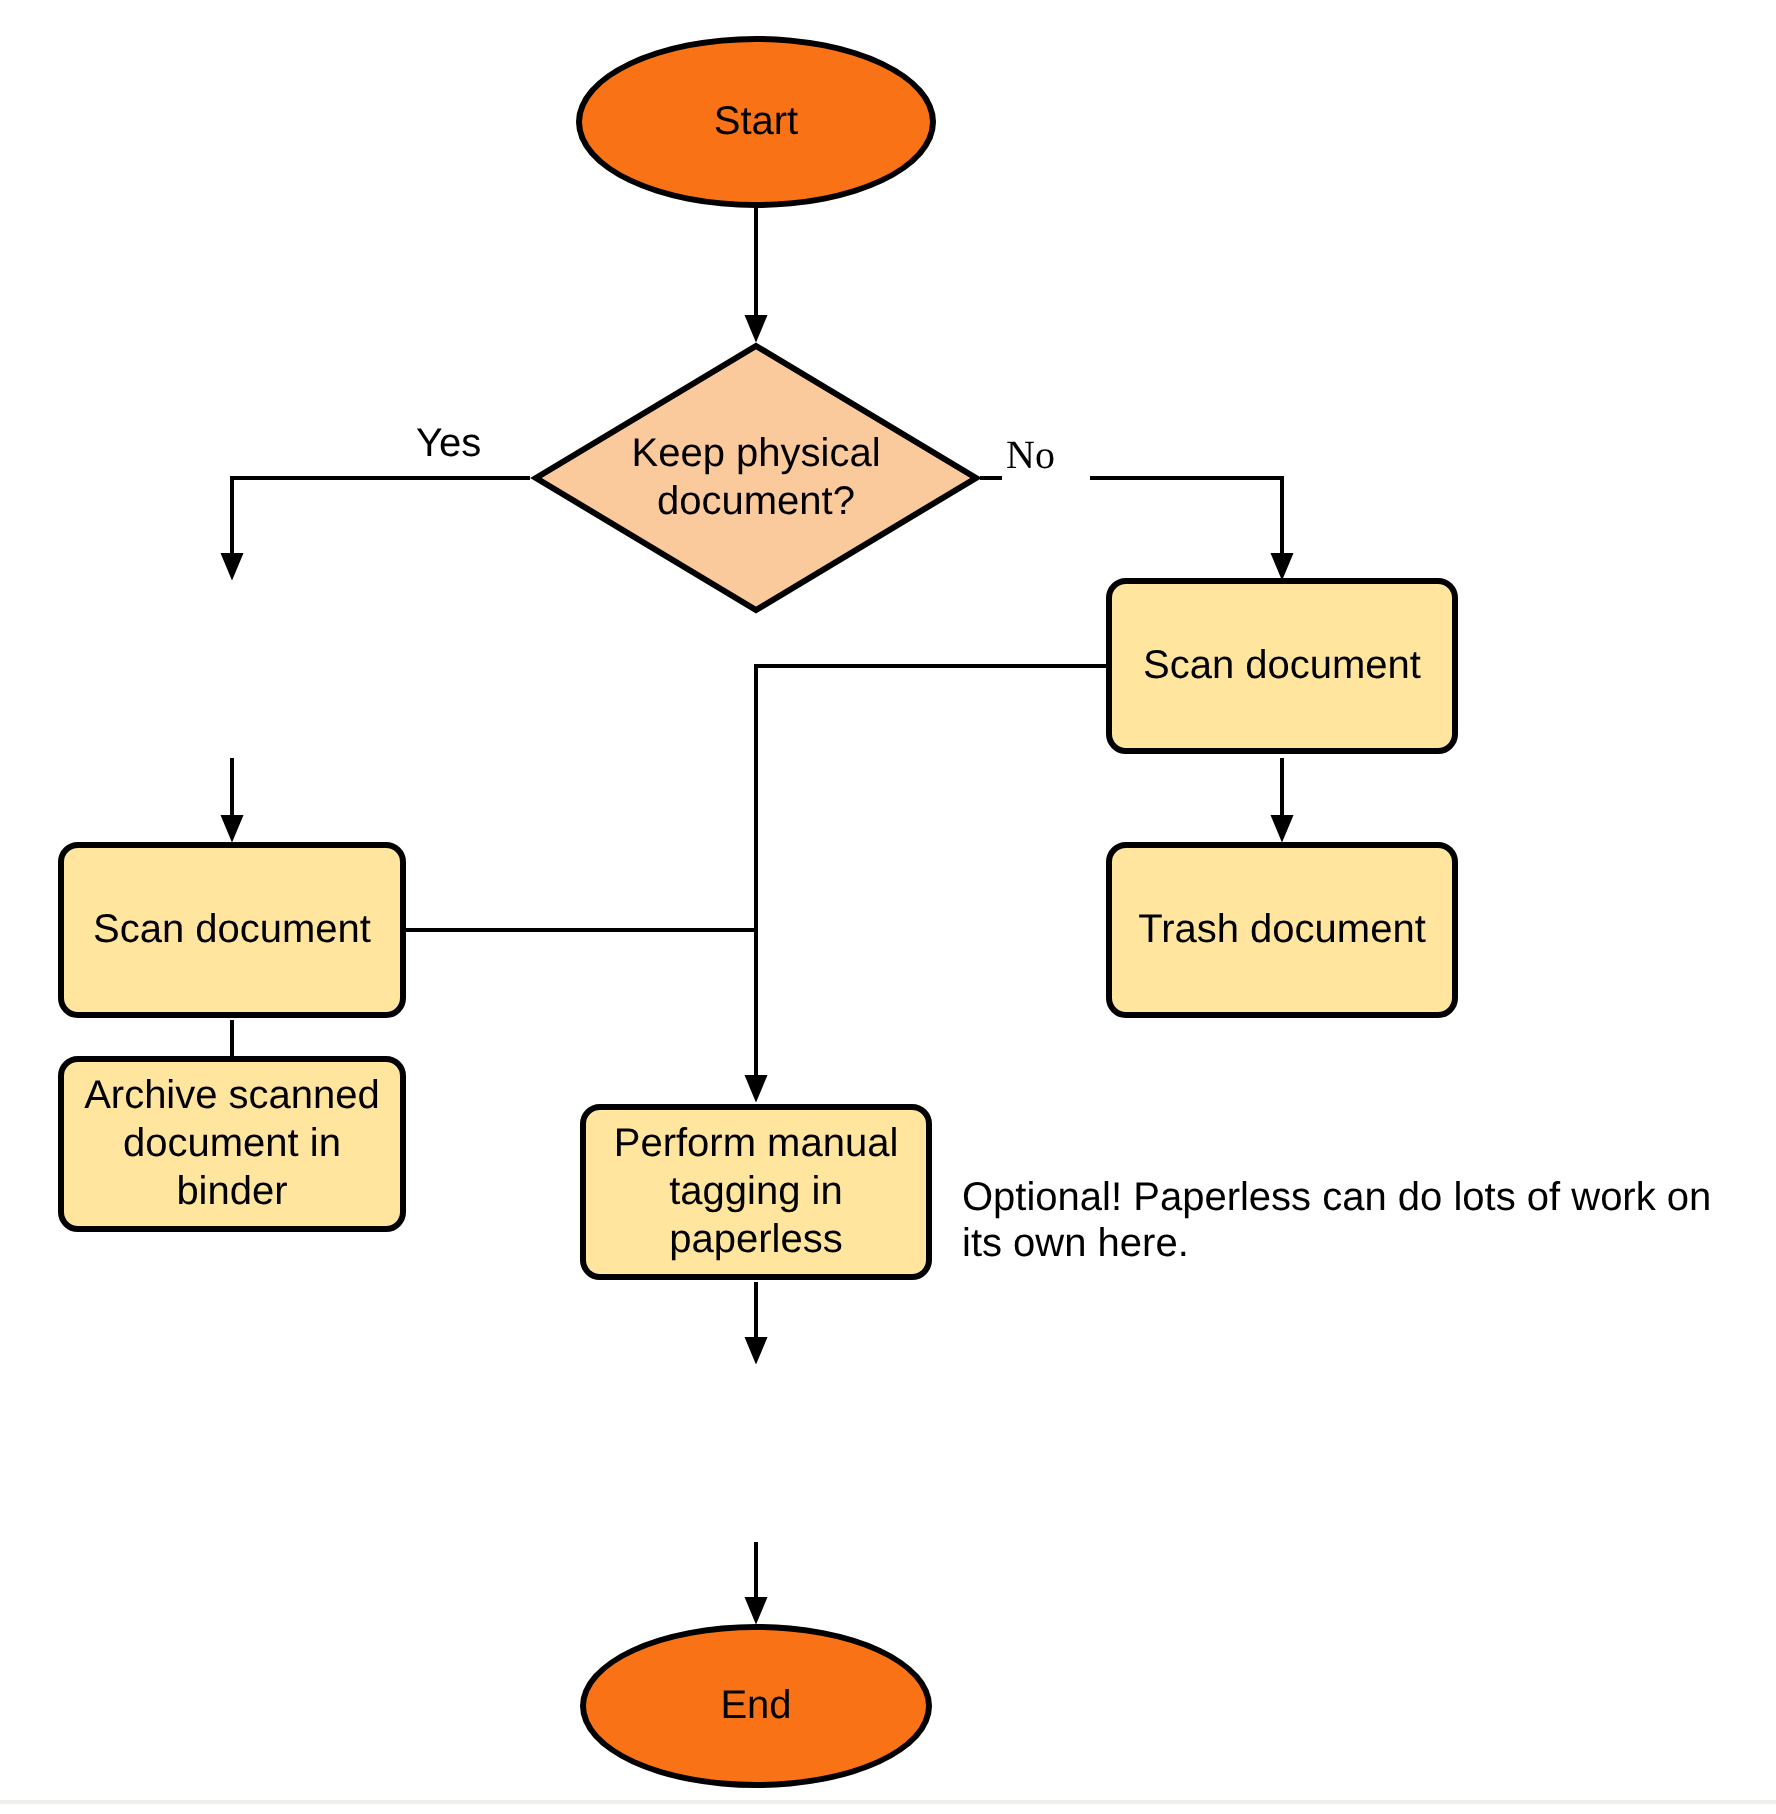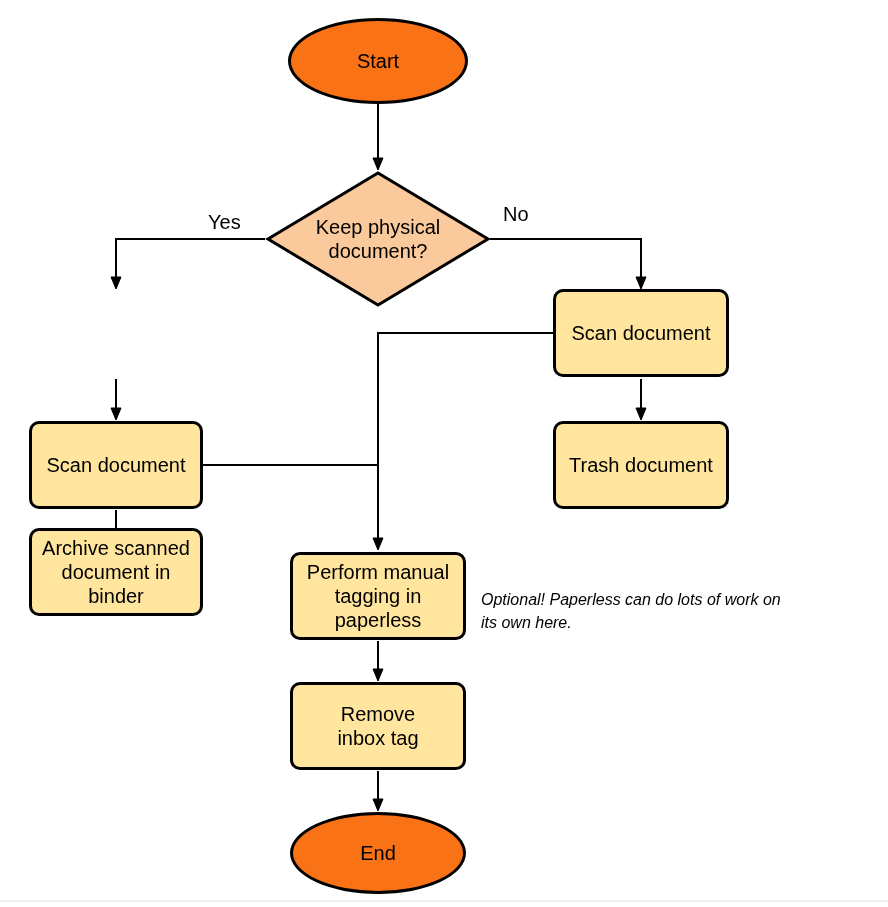--- a/index.html
+++ b/index.html
@@ -58,23 +58,22 @@
   .edge-label {
     position: absolute;
     font-size: 20px;
     line-height: 24px;
     text-align: left;
     background: #ffffff;
     padding: 0 2px;
   }
   .annotation {
     position: absolute;
-    font-size: 16px;
+    font-size: 20px;
     line-height: 23px;
-    font-style: italic;
     white-space: pre-line;
   }
   .bottom-border {
     position: absolute;
     left: 0;
     top: 900px;
     width: 888px;
     height: 2px;
     background: #f0efeb;
   }
@@ -134,31 +133,27 @@
   <div class="node process" style="left:290px; top:552px; width:176px; height:88px;">
     <span>Perform manual
 tagging in
 paperless</span>
   </div>
 
   <div class="node process" style="left:553px; top:421px; width:176px; height:88px;">
     <span>Trash document</span>
   </div>
 
-  <div class="node process" style="left:290px; top:682px; width:176px; height:88px;">
-    <span>Remove
-inbox tag</span>
-  </div>
 
   <div class="node terminator" style="left:290px; top:812px; width:176px; height:82px;">
     <span>End</span>
   </div>
 
   <div class="edge-label" style="left:206px; top:210px; width:44px;">Yes</div>
 
-  <div class="edge-label" style="left:501px; top:202px; width:40px;">No</div>
+  <div class="edge-label" style="left:501px; top:216px; width:40px;font-family:Liberation Serif, serif;">No</div>
 
   <div class="annotation" style="left:481px; top:588px; width:400px;">Optional! Paperless can do lots of work on
 its own here.</div>
 
   <div class="bottom-border"></div>
 
 </div>
 
 </body></html>

